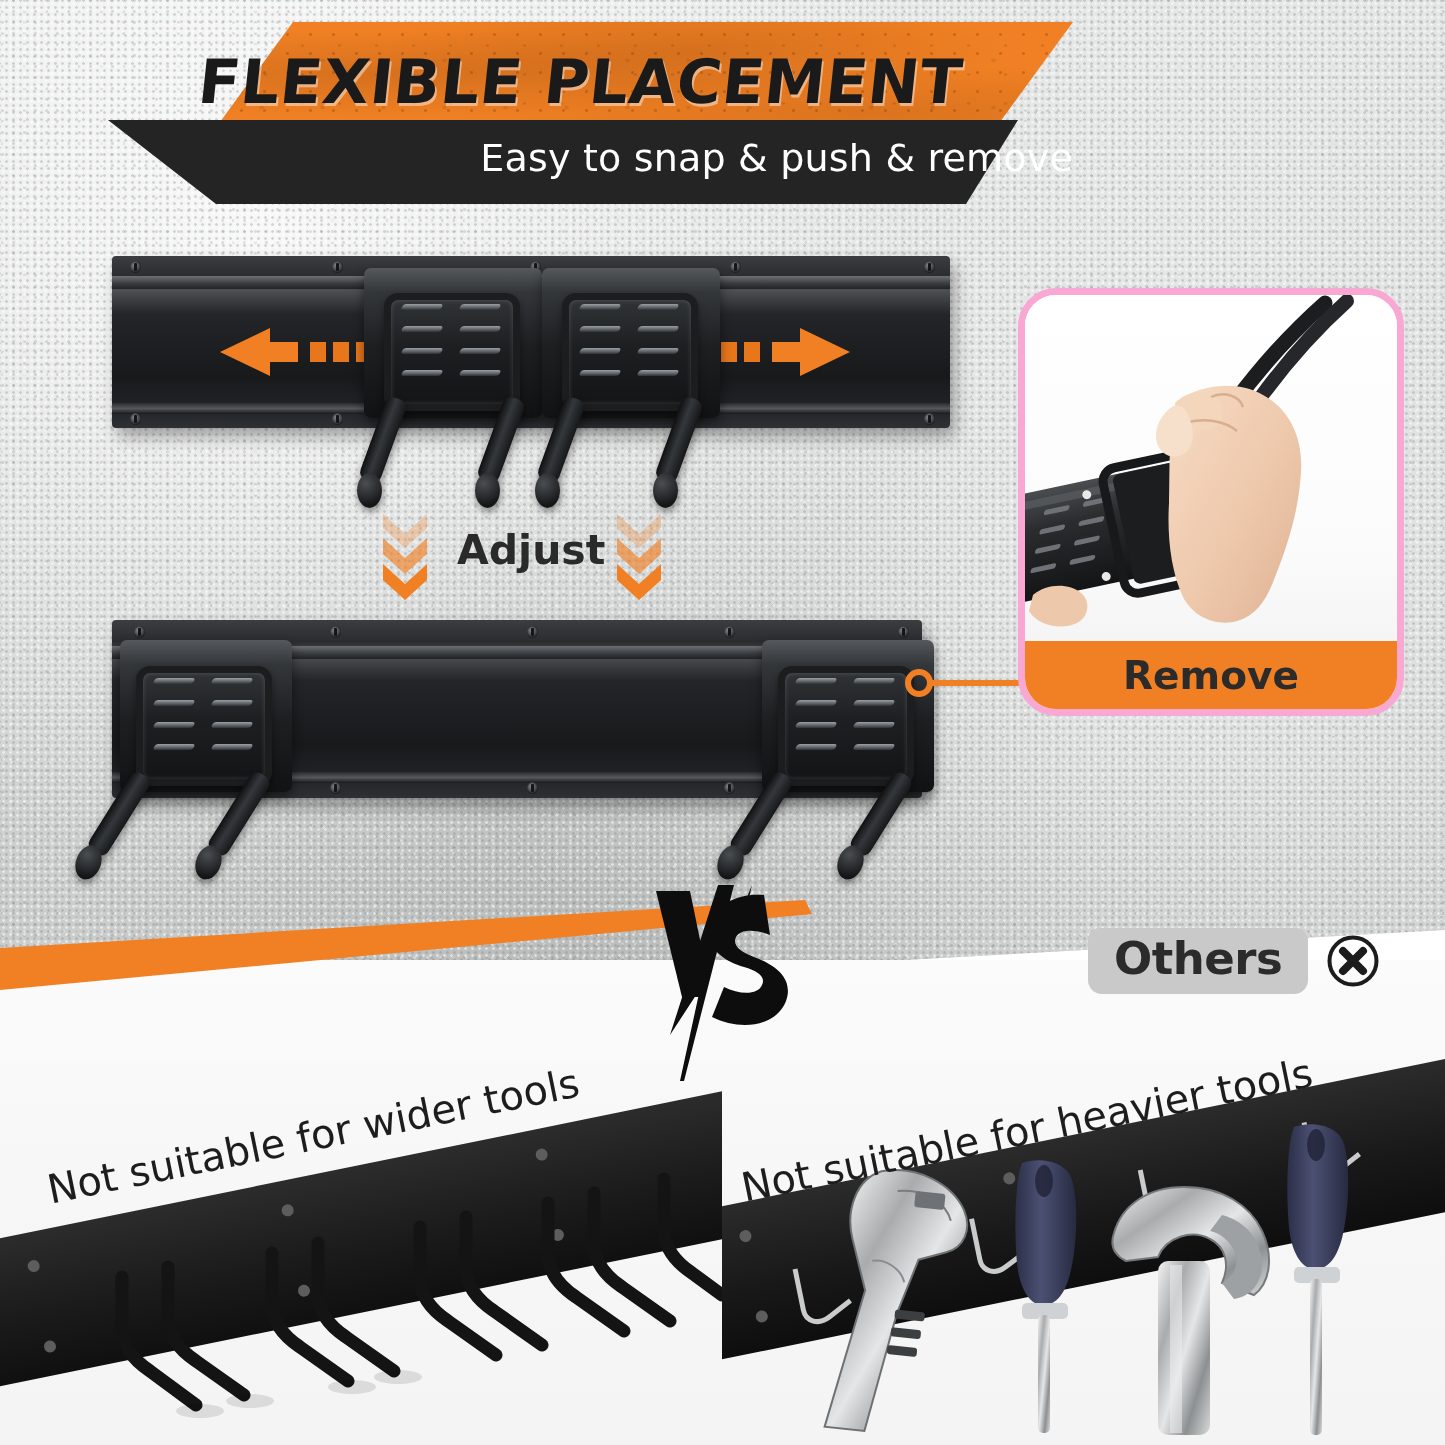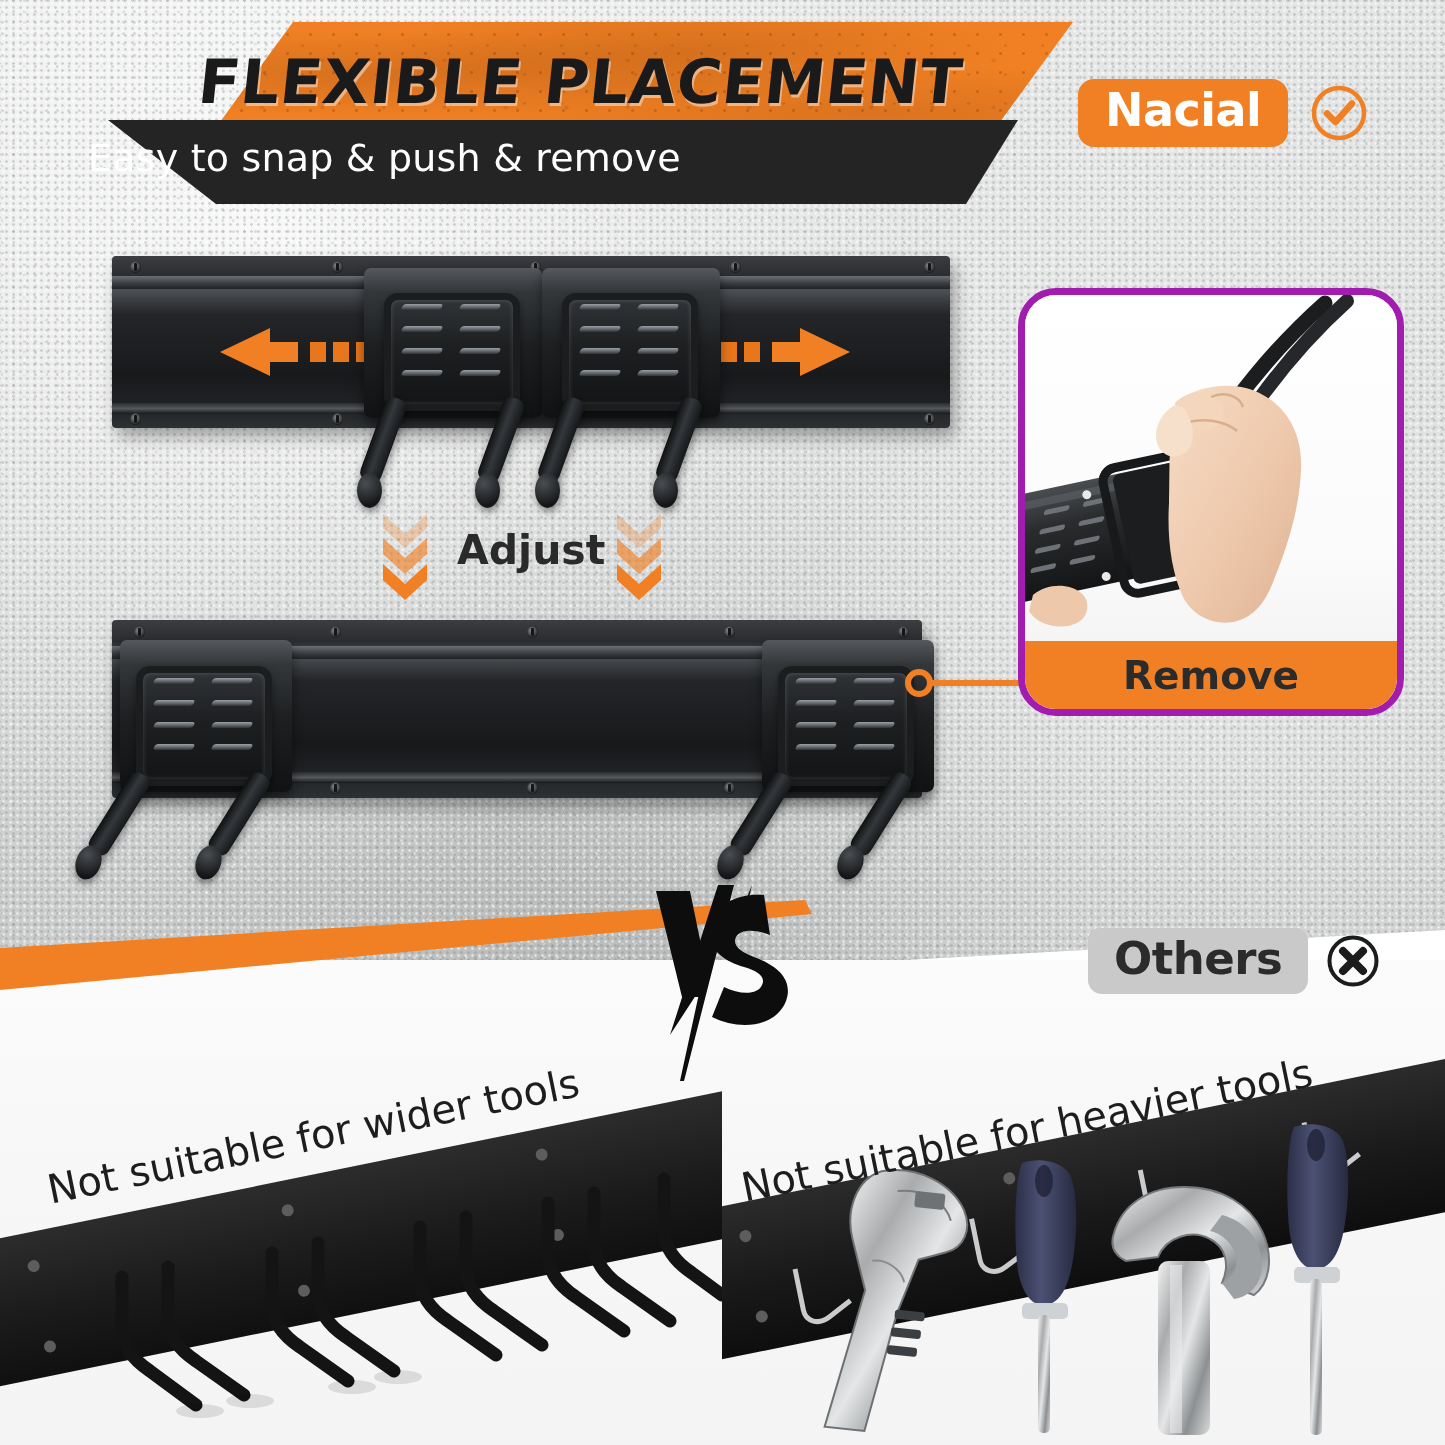--- a/index.html
+++ b/index.html
@@ -81,21 +81,21 @@
     position: absolute; left: 0; top: 24px; width: 985px;
     text-align: center;
     font-size: 61px; font-weight: 700; letter-spacing: .6px;
     color: #1a1a1a;
     font-family: "DejaVu Sans", sans-serif;
     text-shadow: 2px 3px 0 rgba(255,255,255,.45);
     transform: skewX(-6deg);
   }
   .banner-sub {
     position: absolute; left: 0; top: 114px; width: 985px;
-    text-align: left;
+    text-align: right;
     font-size: 38px; font-weight: 400; color: #ffffff;
     font-family: "DejaVu Sans", sans-serif;
     letter-spacing: .2px;
   }
 
   
   .brand-badge-wrap { position: absolute; left: 1078px; top: 79px; display: flex; align-items: center; gap: 22px; }
   .brand-pill {
     background: #F08023; color: #ffffff;
     border-radius: 16px;
@@ -168,21 +168,21 @@
   .adjust-label {
     position: absolute; left: 80px; top: 18px; width: 130px; text-align: center;
     font-size: 41px; font-weight: 700; color: #2a2a2a;
     font-family: "DejaVu Sans", sans-serif;
   }
   .chev-stack { position: absolute; width: 56px; height: 92px; }
 
   
   .remove-panel {
     position: absolute; left: 1018px; top: 288px; width: 386px; height: 428px;
-    border: 7px solid #a21caf;
+    border: 7px solid #f9a8d4;
     border-radius: 38px;
     background: #ffffff;
     overflow: hidden;
   }
   .remove-photo {
     position: absolute; left: 0; top: 0; right: 0; height: 360px;
     background: linear-gradient(180deg,#ffffff 0%,#fbfbfb 70%,#f4f4f4 100%);
     overflow: hidden;
   }
   .remove-foot {
@@ -246,27 +246,20 @@
   <div class="orange-wedge"></div>
 
   <div class="banner">
     <div class="banner-orange"></div>
     <div class="banner-grunge"></div>
     <div class="banner-black"></div>
     <div class="banner-title">FLEXIBLE PLACEMENT</div>
     <div class="banner-sub">Easy to snap &amp; push &amp; remove</div>
   </div>
 
-  <div class="brand-badge-wrap">
-    <div class="brand-pill">Nacial</div>
-    <svg class="check-circle" viewBox="0 0 58 58">
-      <circle cx="29" cy="29" r="25" fill="none" stroke="#F08023" stroke-width="4.5"></circle>
-      <path d="M17 29.5 L25.5 38 L42 19.5" fill="none" stroke="#F08023" stroke-width="6.5" stroke-linecap="round" stroke-linejoin="round"></path>
-    </svg>
-  </div>
 
   <div class="rack-top">
 
     <div class="rail" style="left:0;top:8px;width:838px;height:172px;">
       <div class="rail-lip" style="top:20px;"></div>
       <div class="rail-lip" style="top:147px;height:11px;background:linear-gradient(180deg,#2a2c2e,#55585b 50%,#17181a);"></div>
       <div class="rail-screw" style="left:18px;top:5px;"></div>
       <div class="rail-screw" style="left:220px;top:5px;"></div>
       <div class="rail-screw" style="left:418px;top:5px;"></div>
       <div class="rail-screw" style="left:618px;top:5px;"></div>

